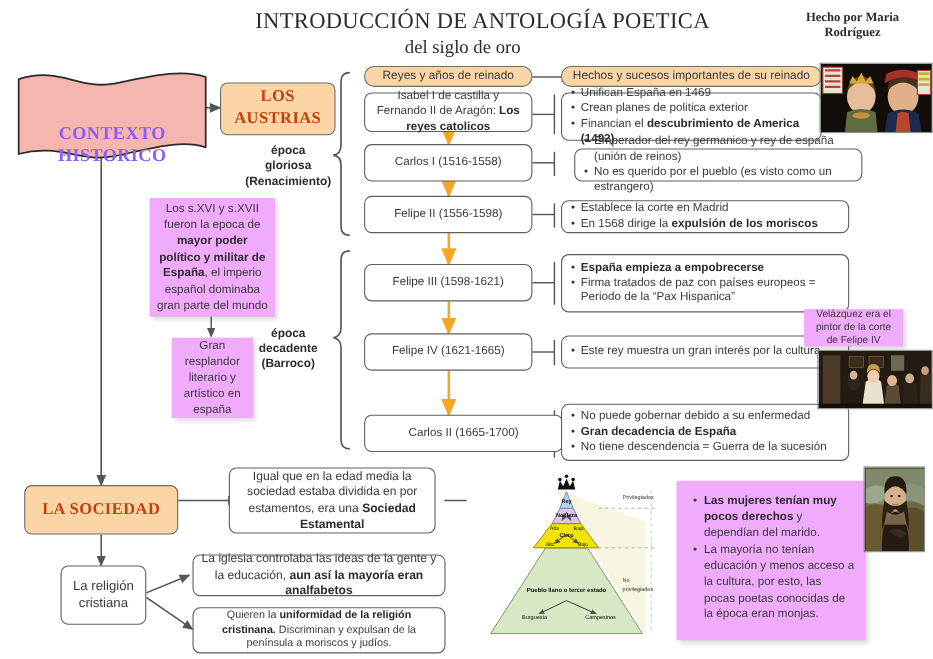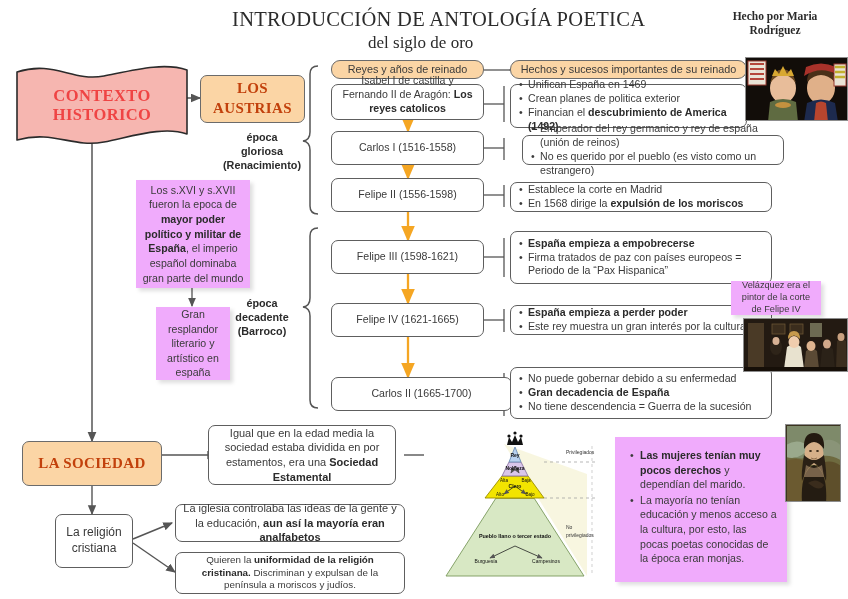--- a/index.html
+++ b/index.html
@@ -12,23 +12,23 @@
               letter-spacing:.3px;white-space:nowrap;}
   #title-sub{font-family:"Liberation Serif", serif;font-size:17px;color:#2b2b2b;
              white-space:nowrap;}
   #author{font-family:"Liberation Serif", serif;font-weight:bold;font-size:11.5px;
           color:#2b2b2b;text-align:center;line-height:1.25;}
 
   
   .banner{width:176px;height:90px;}
   .banner svg{display:block;}
   #banner-label{position:absolute;left:0;top:0;width:176px;height:90px;
-     display:flex;flex-direction:column;align-items:center;justify-content:center;
+     display:flex;flex-direction:column;align-items:center;justify-content:flex-end;
      font-family:"Liberation Serif", serif;font-weight:bold;font-size:16.5px;
-     color:#ef4444;line-height:1.18;text-align:center;letter-spacing:.4px;}
+     color:#8b5cf6;line-height:1.18;text-align:center;letter-spacing:.4px;}
 
   
   .box{border:1.6px solid #5e5e5e;border-radius:7px;background:#ffffff;
        display:flex;align-items:center;justify-content:center;
        font-size:10.6px;line-height:1.32;text-align:center;padding:3px 6px;color:#3a3a3a;}
   .box.orange{background:#fbd5a5;border-color:#6b6b6b;}
   .box.headpill{border-radius:9px;font-size:10.8px;}
   .box.left{justify-content:flex-end;text-align:left;}
   .box.serif-cap{font-family:"Liberation Serif", serif;font-weight:bold;
                  font-size:15px;color:#c2410c;letter-spacing:.4px;}
@@ -153,21 +153,21 @@
   <div>Gran resplandor literario y artístico en españa</div>
 </div>
 
 <div class="abs box orange headpill" style="left:331px;top:60px;width:153px;height:19px;">
   <span>Reyes y años de reinado</span>
 </div>
 <div class="abs box orange headpill" style="left:510px;top:60px;width:237px;height:19px;">
   <span>Hechos y sucesos importantes de su reinado</span>
 </div>
 
-<div class="abs box" style="left:331px;top:84px;width:153px;height:36px;align-items:flex-end;">
+<div class="abs box" style="left:331px;top:84px;width:153px;height:36px;">
   <span><span>Isabel I de castilla y Fernando II de Aragón: </span><b>Los reyes catolicos</b></span>
 </div>
 <div class="abs box" style="left:331px;top:131px;width:153px;height:34px;">
   <span>Carlos I (1516-1558)</span>
 </div>
 <div class="abs box" style="left:331px;top:178px;width:153px;height:34px;">
   <span>Felipe II (1556-1598)</span>
 </div>
 <div class="abs box" style="left:331px;top:240px;width:153px;height:34px;">
   <span>Felipe III (1598-1621)</span>
@@ -199,21 +199,20 @@
   </ul>
 </div>
 <div class="abs box left" style="left:510px;top:231px;width:262px;height:53px;">
   <ul>
     <li><b>España empieza a empobrecerse</b></li>
     <li><span>Firma tratados de paz con países europeos = Periodo de la “Pax Hispanica”</span></li>
   </ul>
 </div>
 <div class="abs box left" style="left:510px;top:305px;width:262px;height:30px;">
   <ul>
-    <li><b>España empieza a perder poder</b></li>
     <li><span>Este rey muestra un gran interés por la cultura</span></li>
   </ul>
 </div>
 <div class="abs box left" style="left:510px;top:367px;width:262px;height:52px;">
   <ul>
     <li><span> No puede gobernar debido a su enfermedad</span></li>
     <li><b>Gran decadencia de España</b></li>
     <li><span>No tiene descendencia = Guerra de la sucesión</span></li>
   </ul>
 </div>

